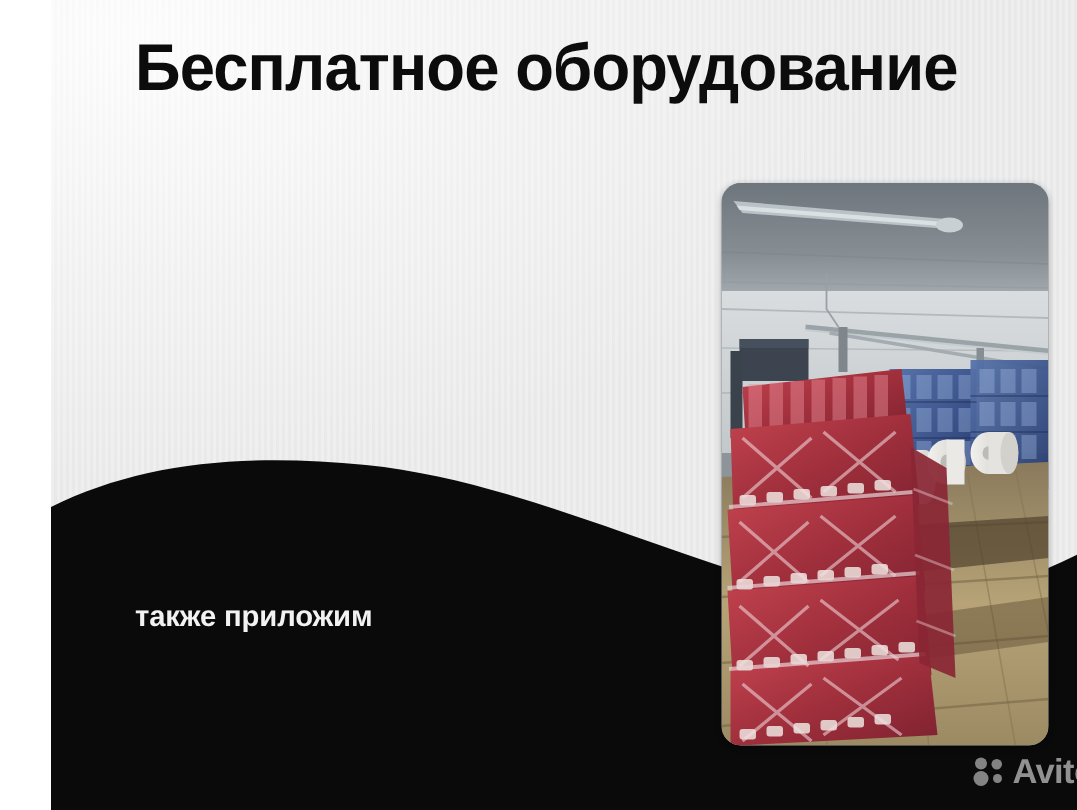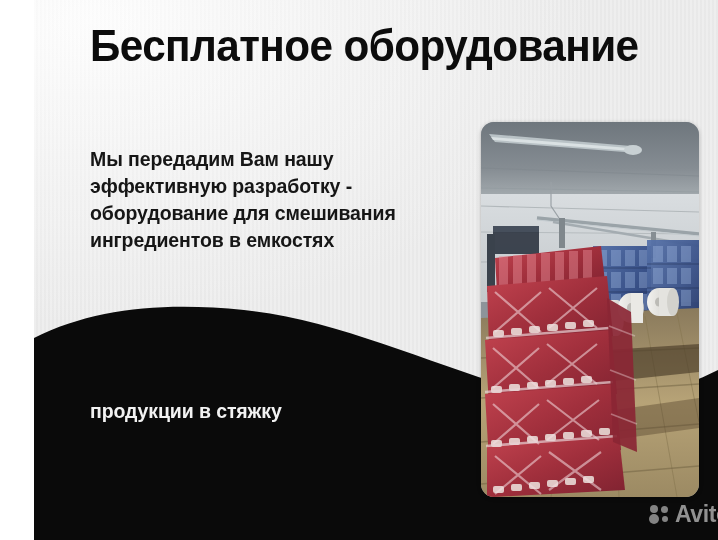--- a/index.html
+++ b/index.html
@@ -118,29 +118,23 @@
   <div id="noise"></div>
 
   <div id="wave">
     <svg viewBox="0 0 718 262" preserveAspectRatio="none" aria-hidden="true">
       <path d="M0,58 C60,28 130,22 210,30 C300,39 392,82 480,108 C560,131 640,122 718,70 L718,262 L0,262 Z" fill="#0a0a0a"></path>
     </svg>
   </div>
 
   <h1 id="title">Бесплатное оборудование</h1>
 
-  <div id="lead">
-    <span class="ln">Мы передадим Вам нашу</span>
-    <span class="ln">эффективную разработку -</span>
-    <span class="ln">оборудование для смешивания</span>
-    <span class="ln">ингредиентов в емкостях</span>
-  </div>
 
   <div id="tail">
-    <span class="ln">продукции в стяжку</span>
+    <span class="ln">также приложим</span>
   </div>
 
   <div id="photo" aria-label="Склад: поддоны с бутылками красной жидкости в термоусадочной плёнке, синяя вода, рулоны плёнки, деревянный пол">
     <svg viewBox="0 0 218 375" preserveAspectRatio="none" aria-hidden="true">
       <defs>
         <linearGradient id="ceil" x1="0" y1="0" x2="0" y2="1">
           <stop offset="0" stop-color="#6e767d"></stop>
           <stop offset="0.6" stop-color="#868d93"></stop>
           <stop offset="1" stop-color="#a7aeb2"></stop>
         </linearGradient>

